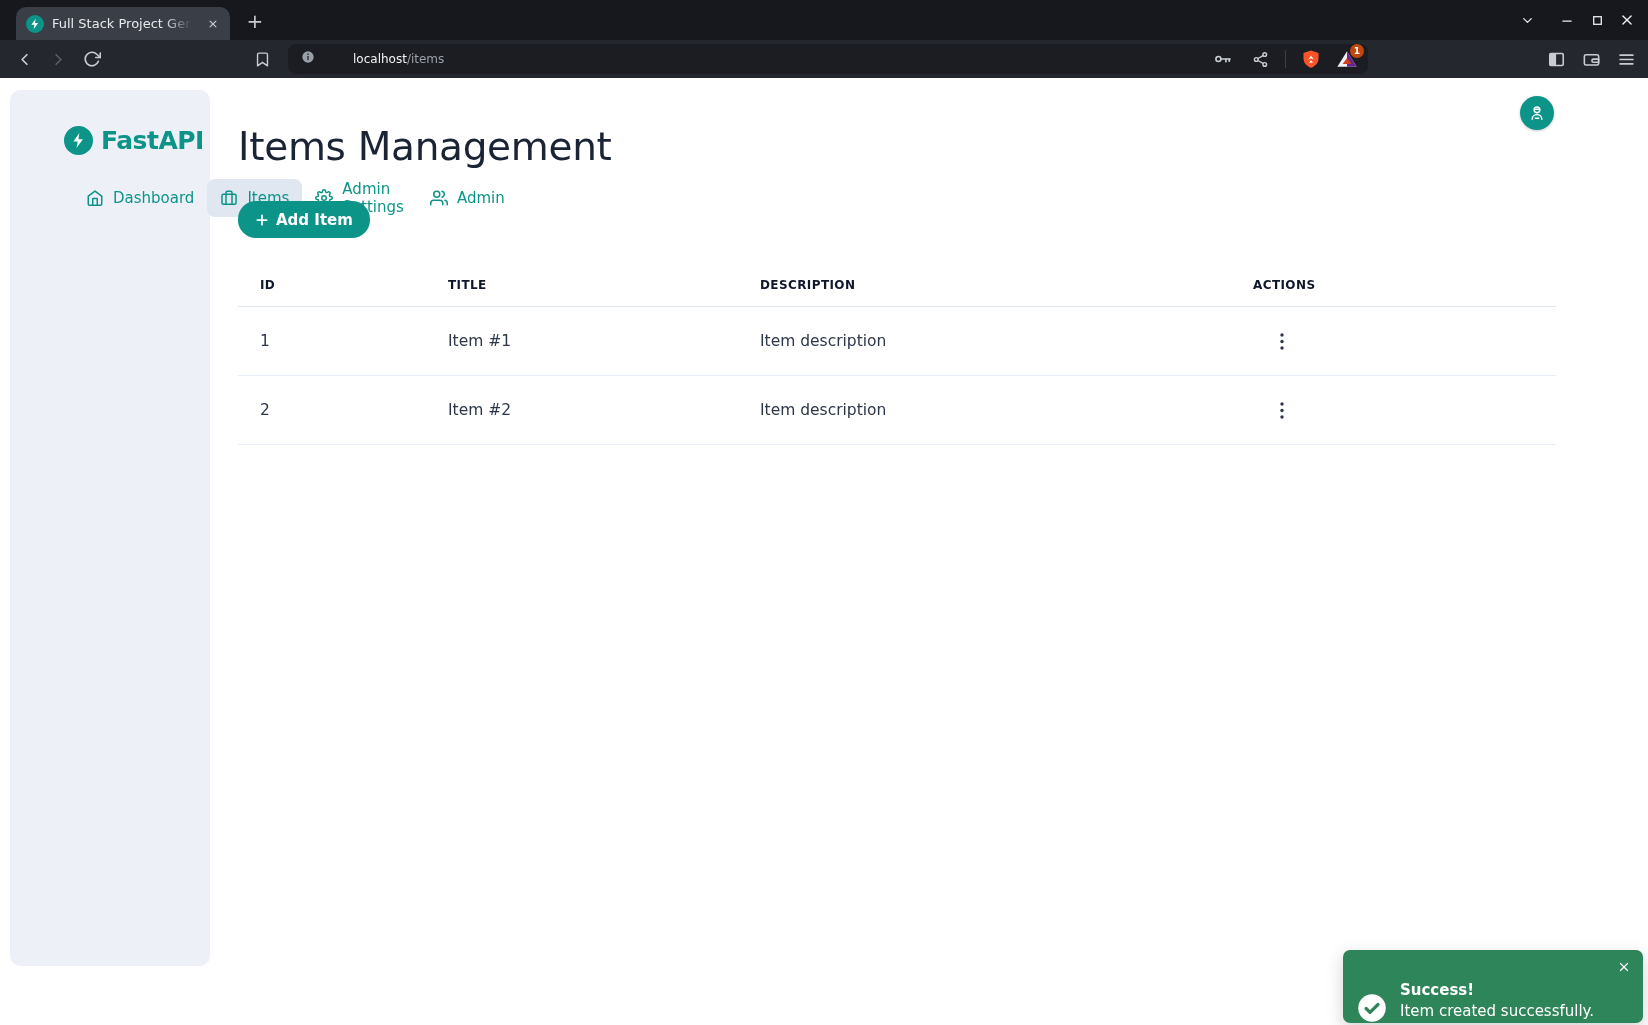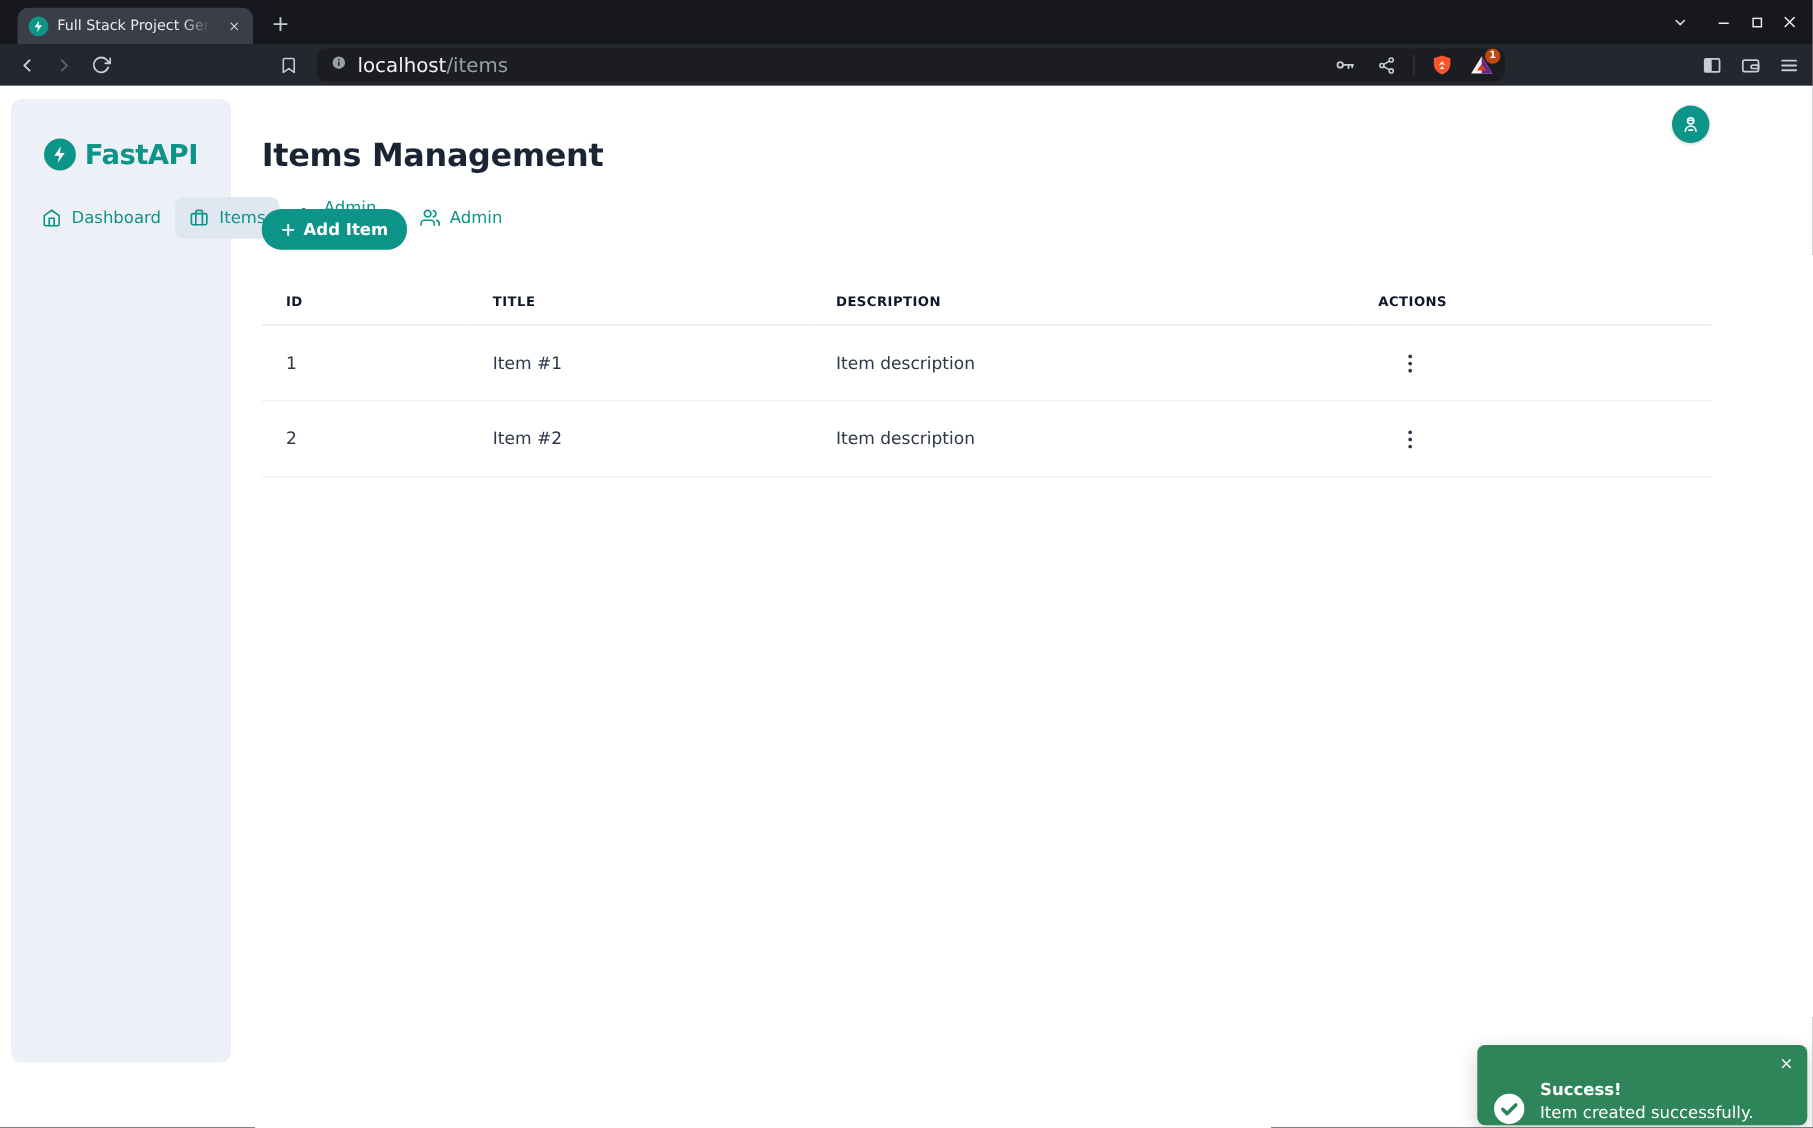--- a/index.html
+++ b/index.html
@@ -38,51 +38,51 @@
   }
   .nav-btns { display:flex; align-items:center; gap:10px; }
   .tool-btn { width:24px; height:24px; display:flex; align-items:center; justify-content:center;
     color:#c8ccd3; cursor:pointer; }
   .tool-btn.disabled { color:#585d66; }
   .bookmark-btn { margin-left:146px; }
   .urlbar {
     margin-left:14px; width:1080px; height:30px; background:#1b1d22; border-radius:8px;
     display:flex; align-items:center; padding:0 10px 0 12px; gap:9px;
   }
-  .url-text { flex:1; font-size:18px; color:#f1f3f5; }
+  .url-text { flex:1; font-size:12px; color:#f1f3f5;margin-left:28px; }
   .url-text .path { color:#9aa0a8; }
   .url-icons { display:flex; align-items:center; gap:13px; }
   .url-divider { width:1px; height:18px; background:#3c4047; }
   .rewards-wrap { position:relative; width:22px; height:22px; }
   .rewards-badge {
     position:absolute; top:-4px; right:-6px; min-width:14px; height:14px; border-radius:7px;
     background:#c1470f; color:#fff; font-size:9px; font-weight:700; line-height:14px;
     text-align:center; padding:0 3px;
   }
   .right-btns { margin-left:auto; margin-right:10px; display:flex; align-items:center; gap:11px; }
   
   .page { position:absolute; top:78px; left:0; right:0; bottom:0; background:#fff; }
   .sidebar {
     position:absolute; left:10px; top:12px; width:200px; height:876px;
-    background:#edf1f7; border-radius:10px; display:flex; flex-direction:column;
+    background:#edf1f7; border-radius:10px; display:flex; flex-direction:column;padding-left:48px;
   }
   .brand { display:flex; align-items:center; justify-content:center; gap:8px; margin-top:36px; }
   .brand-logo { width:29px; height:29px; border-radius:50%; background:#0d9488;
     display:flex; align-items:center; justify-content:center; }
   .brand-name { font-size:25px; font-weight:600; color:#0d9488; letter-spacing:-0.5px; }
   .nav { margin-top:24px; padding:0 15px; display:flex; }
   .nav-item {
     display:flex; align-items:center; gap:9px; height:38px; padding:0 13px;
     border-radius:8px; color:#0d9488; font-size:15px; cursor:pointer;
   }
   .nav-item.active { background:#e0e7f0; }
   .nav-item svg { flex:none; }
   .login-info { margin-top:auto; padding:0 22px 22px; color:#7b8494; font-size:13.5px; line-height:1.5; }
   .main { position:absolute; left:238px; top:0; right:0; bottom:0; }
-  .page-title { margin-top:46px; font-size:29px; font-weight:700; color:#1b2434; letter-spacing:-0.3px; }
+  .page-title { margin-top:46px; font-size:39px; font-weight:400; color:#1b2434; letter-spacing:-0.3px; }
   .add-btn {
     margin-top:32px; height:37px; padding:0 17px; background:#0d9488; color:#fff;
     border:none; border-radius:18px; font-size:15px; font-weight:700;
     display:inline-flex; align-items:center; gap:7px; cursor:pointer; font-family:inherit;
   }
   .items-table { margin-top:28px; width:1318px; border-collapse:collapse; table-layout:fixed; }
   .items-table col.c1 { width:188px; } .items-table col.c2 { width:312px; }
   .items-table col.c3 { width:493px; } .items-table col.c4 { width:auto; }
   .items-table th {
     text-align:left; font-size:12px; font-weight:700; color:#0f172a; letter-spacing:0.4px;

